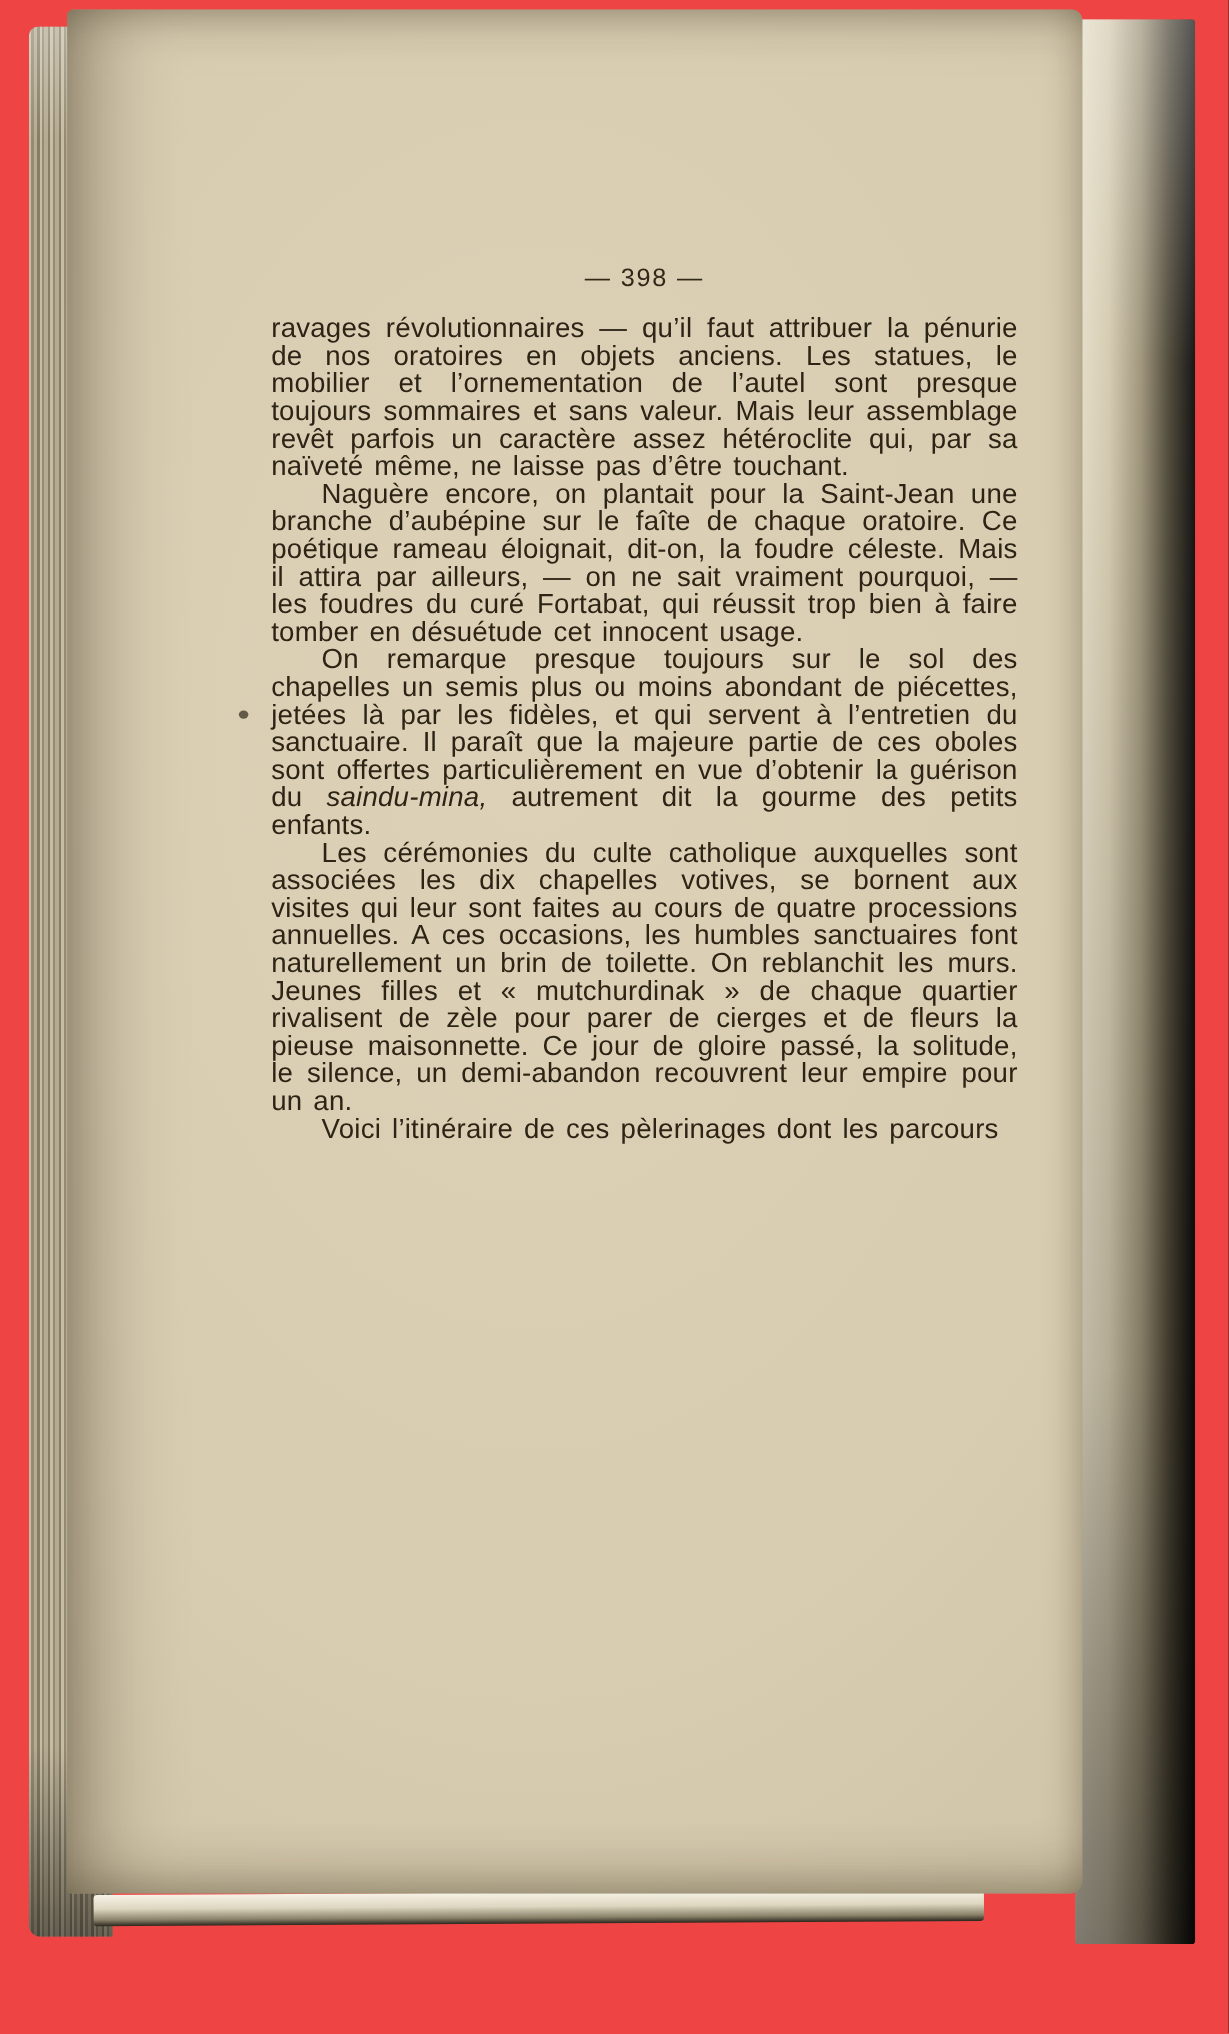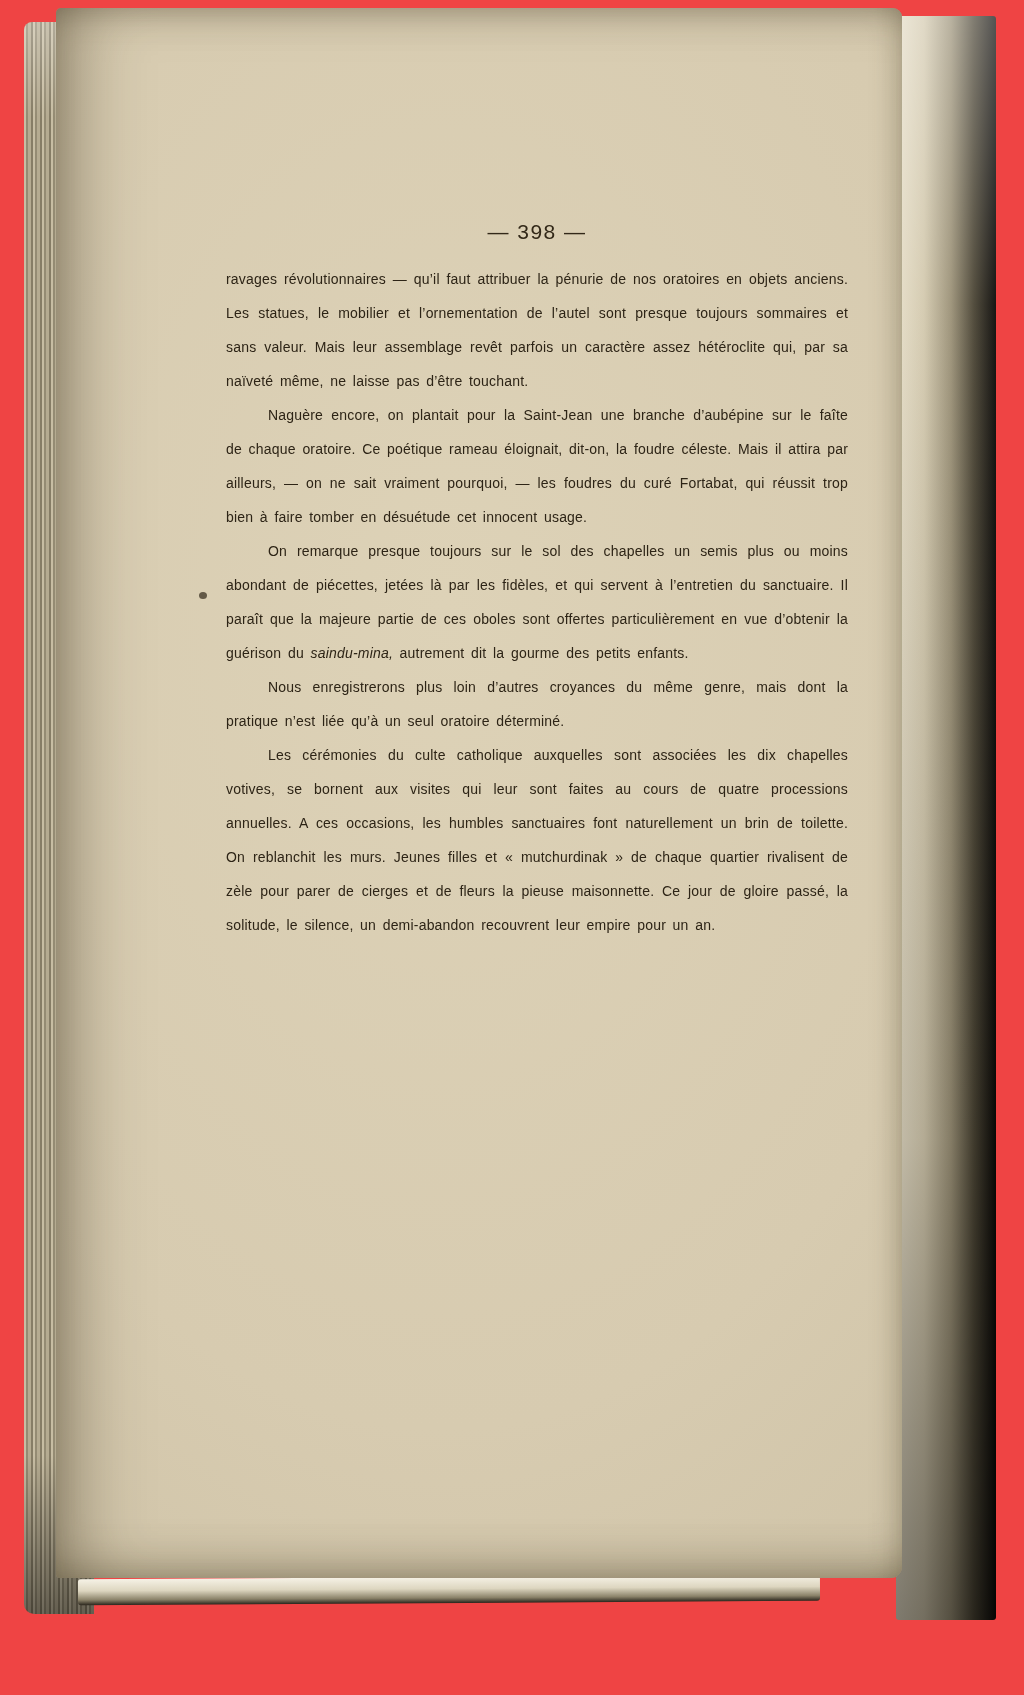--- a/index.html
+++ b/index.html
@@ -78,22 +78,22 @@
     text-align: center;
     font-size: 21px;
     letter-spacing: 1.5px;
     color: #322818;
   }
   .page-text {
     position: absolute;
     top: 254px;
     left: 170px;
     width: 622px;
-    font-size: 14px;
-    line-height: 34px;
+    font-size: 23px;
+    line-height: 23px;
     letter-spacing: 0.2px;
     word-spacing: 2.5px;
     color: #2d2416;
     text-align: justify;
   }
   .page-text p {
     margin: 0;
     text-indent: 42px;
   }
   .page-text p.no-indent {
@@ -124,20 +124,20 @@
 
   <div class="bottom-sliver"></div>
 
   <div class="main-page">
     <div class="page-number">— 398 —</div>
 
     <div class="page-text">
         <p class="no-indent"><span>ravages révolutionnaires — qu’il faut attribuer la pénurie de nos oratoires en objets anciens. Les statues, le mobilier et l’ornementation de l’autel sont presque toujours sommaires et sans valeur. Mais leur assemblage revêt parfois un caractère assez hétéroclite qui, par sa naïveté même, ne laisse pas d’être touchant.</span></p>
         <p><span>Naguère encore, on plantait pour la Saint-Jean une branche d’aubépine sur le faîte de chaque oratoire. Ce poétique rameau éloignait, dit-on, la foudre céleste. Mais il attira par ailleurs, — on ne sait vraiment pourquoi, — les foudres du curé Fortabat, qui réussit trop bien à faire tomber en désuétude cet innocent usage.</span></p>
         <p><span>On remarque presque toujours sur le sol des chapelles un semis plus ou moins abondant de piécettes, jetées là par les fidèles, et qui servent à l’entretien du sanctuaire. Il paraît que la majeure partie de ces oboles sont offertes particulièrement en vue d’obtenir la guérison du </span><span class="italic">saindu-mina,</span><span> autrement dit la gourme des petits enfants.</span></p>
-        <p><span>Nous enregistrerons plus loin d’autres croyances du même genre, mais dont la pratique n’est liée qu’à un seul oratoire déterminé.</span></p>
         <p><span>Les cérémonies du culte catholique auxquelles sont associées les dix chapelles votives, se bornent aux visites qui leur sont faites au cours de quatre processions annuelles. A ces occasions, les humbles sanctuaires font naturellement un brin de toilette. On reblanchit les murs. Jeunes filles et « mutchurdinak » de chaque quartier rivalisent de zèle pour parer de cierges et de fleurs la pieuse maisonnette. Ce jour de gloire passé, la solitude, le silence, un demi-abandon recouvrent leur empire pour un an.</span></p>
+        <p><span>Voici l’itinéraire de ces pèlerinages dont les parcours</span></p>
       </div>
   </div>
 
   <div class="ink-speck"></div>
 
 </div>
 
 </body></html>

